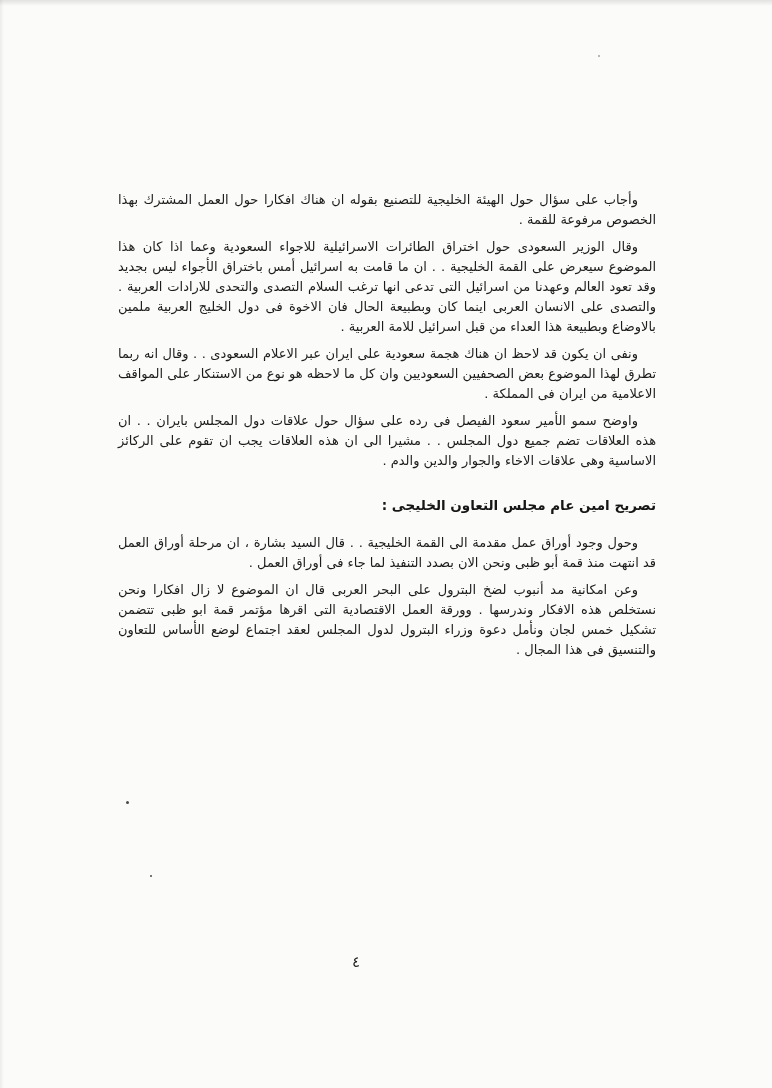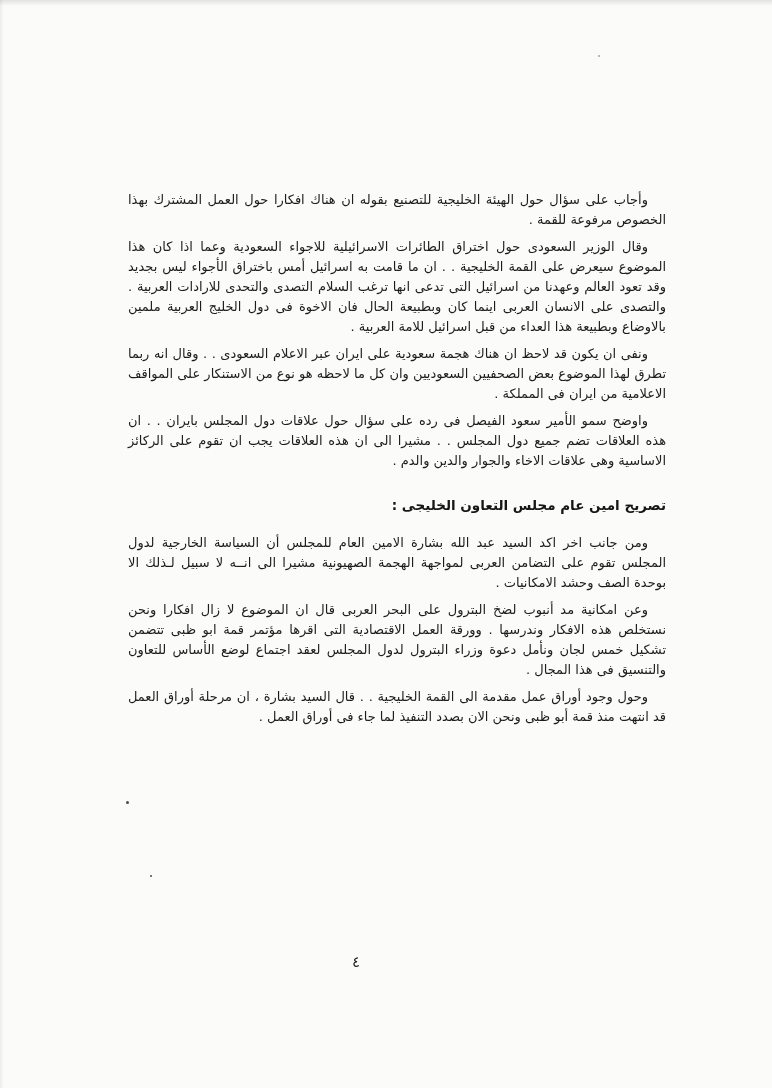--- a/index.html
+++ b/index.html
@@ -30,21 +30,21 @@
   .page::after {
     content: "";
     position: absolute;
     top: 0; left: 0; bottom: 0;
     width: 4px;
     background: linear-gradient(to right, rgba(0,0,0,0.06), rgba(0,0,0,0));
   }
   .content {
     position: absolute;
     top: 190px;
-    right: 106px;
+    right: 116px;
     width: 538px;
     direction: rtl;
     unicode-bidi: embed;
     text-align: justify;
     color: #1c1c1c;
     font-size: 13px;
     line-height: 20px;
     letter-spacing: 0.2px;
   }
   .content p {
@@ -83,23 +83,22 @@
 <div class="page">
 
   <div class="content">
     <p>وأجاب على سؤال حول الهيئة الخليجية للتصنيع بقوله ان هناك افكارا حول العمل المشترك بهذا الخصوص مرفوعة للقمة .</p>
     <p>وقال الوزير السعودى حول اختراق الطائرات الاسرائيلية للاجواء السعودية وعما اذا كان هذا الموضوع سيعرض على القمة الخليجية . .  ان ما قامت به اسرائيل أمس باختراق الأجواء ليس بجديد وقد تعود العالم وعهدنا من اسرائيل التى تدعى انها ترغب السلام التصدى والتحدى للارادات العربية . والتصدى على الانسان العربى اينما كان وبطبيعة الحال فان الاخوة فى دول الخليج العربية ملمين بالاوضاع وبطبيعة هذا العداء من قبل اسرائيل للامة العربية .</p>
     <p>ونفى ان يكون قد لاحظ ان هناك هجمة سعودية على ايران عبر الاعلام السعودى . .  وقال انه ربما تطرق لهذا الموضوع بعض الصحفيين السعوديين وان كل ما لاحظه هو نوع من الاستنكار على المواقف الاعلامية من ايران فى المملكة .</p>
     <p>واوضح سمو الأمير سعود الفيصل فى رده على سؤال حول علاقات دول المجلس بايران . .  ان هذه العلاقات تضم جميع دول المجلس . .  مشيرا الى ان هذه العلاقات يجب ان تقوم على الركائز الاساسية وهى علاقات الاخاء والجوار والدين والدم .</p>
 
     <h3 class="section-heading">تصريح امين عام مجلس التعاون الخليجى :</h3>
 
-    <p>ومن جانب اخر اكد السيد عبد الله بشارة الامين العام للمجلس أن السياسة الخارجية لدول المجلس تقوم على التضامن العربى لمواجهة الهجمة الصهيونية مشيرا الى انــه لا سبيل لـذلك الا بوحدة الصف وحشد الامكانيات .</p>
+    <p>وحول وجود أوراق عمل مقدمة الى القمة الخليجية . .  قال السيد بشارة ، ان مرحلة أوراق العمل قد انتهت منذ قمة أبو ظبى ونحن الان بصدد التنفيذ لما جاء فى أوراق العمل .</p>
     <p>وعن امكانية مد أنبوب لضخ البترول على البحر العربى قال ان الموضوع لا زال افكارا ونحن نستخلص هذه الافكار وندرسها . وورقة العمل الاقتصادية التى اقرها مؤتمر قمة ابو ظبى تتضمن تشكيل خمس لجان ونأمل دعوة وزراء البترول لدول المجلس لعقد اجتماع لوضع الأساس للتعاون والتنسيق فى هذا المجال .</p>
-    <p>وحول وجود أوراق عمل مقدمة الى القمة الخليجية . .  قال السيد بشارة ، ان مرحلة أوراق العمل قد انتهت منذ قمة أبو ظبى ونحن الان بصدد التنفيذ لما جاء فى أوراق العمل .</p>
   </div>
 
   <div class="page-number">٤</div>
 
   <span class="speck s1"></span>
   <span class="speck s2"></span>
   <span class="speck s3"></span>
 </div>
 
 </body></html>

